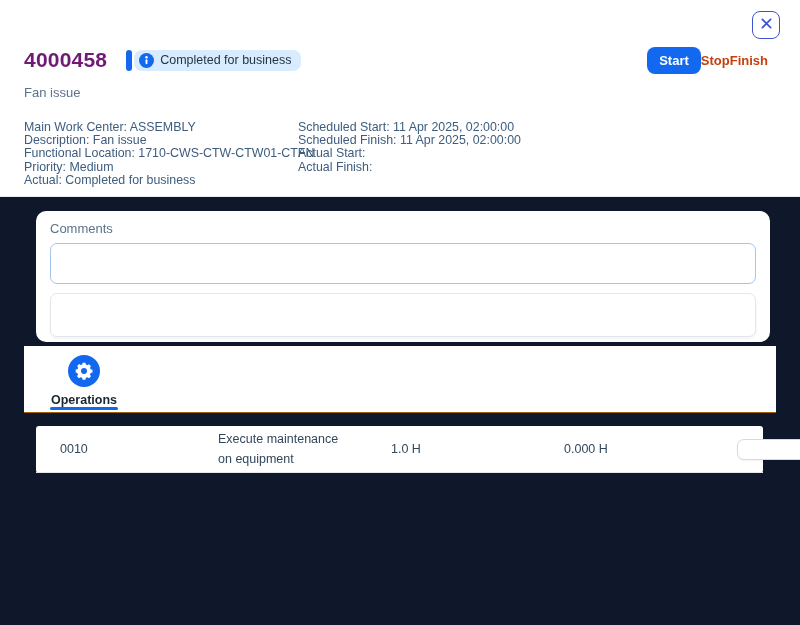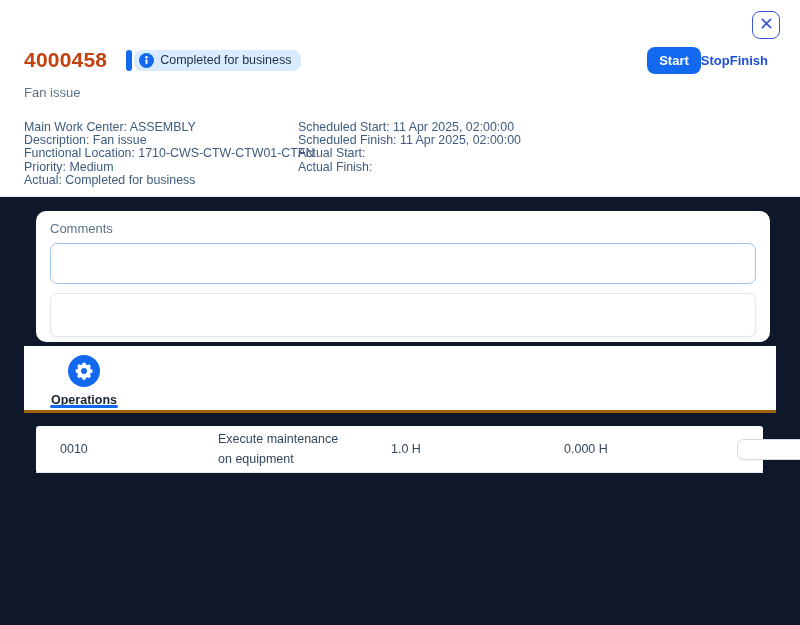--- a/index.html
+++ b/index.html
@@ -4,47 +4,47 @@
 <style>
   * { margin:0; padding:0; box-sizing:border-box; }
   html,body { width:800px; height:625px; background:#fff; font-family:"Liberation Sans", sans-serif; }
   .page { position:relative; width:800px; height:625px; background:#fff; overflow:hidden; }
 
   
   .close-btn { position:absolute; top:11px; left:752px; width:28px; height:28px; background:#fff;
     border:1.5px solid #3B55D1; border-radius:8px; display:flex; align-items:center; justify-content:center; cursor:pointer; }
   .header { position:absolute; top:48px; left:24px; right:32px; }
   .title-row { display:flex; align-items:center; height:24px; }
-  .page-title { font-size:21px; font-weight:700; color:#c2410c; letter-spacing:.2px; }
+  .page-title { font-size:21px; font-weight:700; color:#701a75; letter-spacing:.2px; }
   .badge { display:flex; align-items:center; margin-left:19px; }
   .badge-bar { width:6px; height:21px; border-radius:3px; background:#1269F0; margin-right:2px; }
   .badge-pill { height:21px; display:flex; align-items:center; gap:6px; background:#D9ECFF; border-radius:8px; padding:0 10px 0 5px; }
   .badge-text { font-size:12.5px; color:#223548; }
   .actions { margin-left:auto; display:flex; align-items:center; }
   .btn-primary { background:#1269F0; color:#fff; border:none; border-radius:8px; font-size:13px; font-weight:700;
     padding:6px 12px; font-family:inherit; cursor:pointer; }
-  .btn-ghost { background:none; border:none; color:#1d4ed8; font-size:13px; font-weight:700; font-family:inherit; cursor:default; }
+  .btn-ghost { background:none; border:none; color:#c2410c; font-size:13px; font-weight:700; font-family:inherit; cursor:default; }
   .subtitle { margin-top:13px; font-size:13px; color:#5B738B; }
 
   .details { display:flex; margin-top:21px; font-size:12.4px; color:#3D5C7E; }
   .details .col { display:flex; flex-direction:column; }
   .details .col.left { width:274px; }
   .details span { line-height:13.2px; white-space:nowrap; }
 
   
   .lower { position:absolute; top:196px; left:0; width:800px; height:429px; background:#0f172a; border-top:1px solid #E7EAED;padding-left:10px; }
 
   .comments-card { position:absolute; left:36px; top:14px; width:734px; height:131px; background:#fff; border-radius:10px; padding:10px 14px; }
   .comments-label { font-size:13px; color:#5B738B; }
   .comments-input { display:block; width:100%; height:41px; margin-top:7px; border:1px solid #A4C5F2; border-radius:7px;
     resize:none; font-family:inherit; font-size:13px; color:#223548; padding:4px 8px; outline:none; }
   .comments-list { width:100%; height:44px; margin-top:9px; border:1px solid #E3E6EA; border-radius:7px; background:#fff;
     box-shadow:0 2px 3px rgba(27,39,51,.05); }
 
-  .tab-section { position:absolute; left:24px; top:149px; width:752px; height:67px; background:#fff; border-bottom:3px solid #a16207; }
+  .tab-section { position:absolute; left:24px; top:149px; width:752px; height:67px; background:#fff; border-bottom:1px solid #a16207; }
   .tab { position:absolute; left:26px; top:9px; width:68px; display:flex; flex-direction:column; align-items:center; cursor:pointer; }
   .tab-icon-circle { width:32px; height:32px; border-radius:50%; background:#1269F0; display:flex; align-items:center; justify-content:center; }
   .tab-label { margin-top:6px; font-size:12.5px; font-weight:600; color:#1A2733; }
   .tab-underline { position:absolute; left:26px; bottom:2px; width:68px; height:3px; border-radius:2px; background:#1269F0; }
 
   .table-card { position:absolute; left:36px; top:229px; width:727px; background:#fff; border-radius:3px; }
   .trow { display:grid; grid-template-columns:130px 145px 145px 145px 1fr; padding-left:24px; align-items:center;
     border-bottom:1px solid #E4E7EA; }
   .trow.thead { height:33px; font-size:12.5px; font-weight:600; color:#223548; border-top:1px solid #EDEFF1; }
   .trow.tbody { min-height:45px; font-size:12.5px; color:#33475C; padding-top:3px; padding-bottom:3px;gap:28px; }

